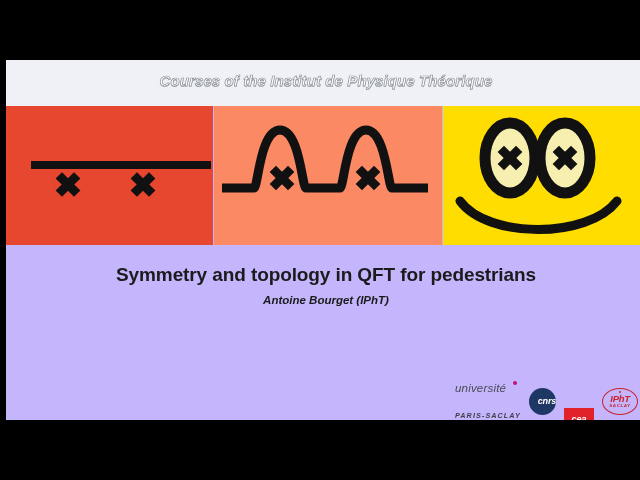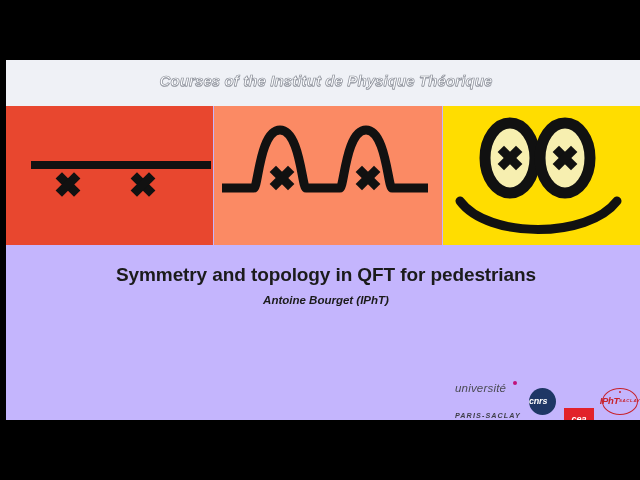--- a/index.html
+++ b/index.html
@@ -150,21 +150,21 @@
   }
 
   #logo-cnrs {
     width: 27px; height: 27px;
     border-radius: 50%;
     background: #1e3765;
     color: #ffffff;
     font-size: 9px;
     font-weight: 700;
     letter-spacing: -0.2px;
-    justify-content: flex-start;
+    justify-content: flex-end;
   }
 
   #logo-cea {
     width: 30px; height: 22px;
     background: #e2222a;
     color: #ffffff;
     font-size: 9px;
     font-style: italic;
     font-weight: 700;
     justify-content: center;
@@ -175,21 +175,21 @@
     position: absolute;
     left: 7px; right: 7px; bottom: 5px;
     height: 1px;
     background: #ffffff;
   }
 
   #logo-ipht {
     width: 34px; height: 25px;
     border: 1.6px solid #c8232c;
     border-radius: 50%;
-    flex-direction: row;
+    flex-direction: column;
     justify-content: center;
     align-items: center;
     line-height: 1;
     position: relative;
   }
   #logo-ipht .ipht-main {
     font-size: 9.5px;
     font-weight: 700;
     color: #c8232c;
     letter-spacing: -0.3px;

